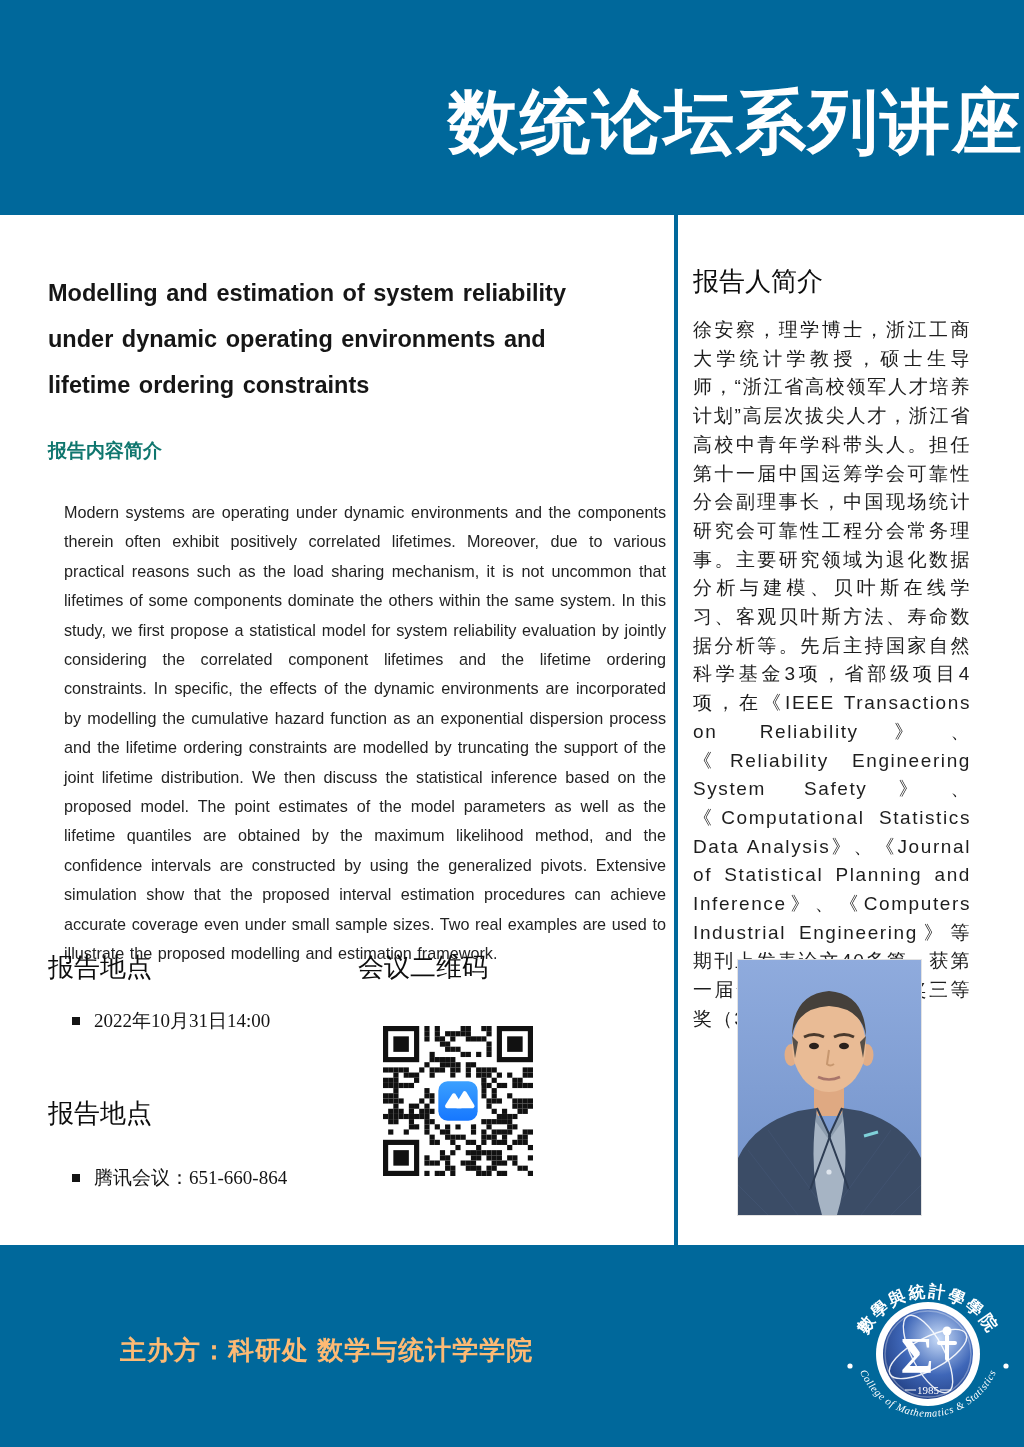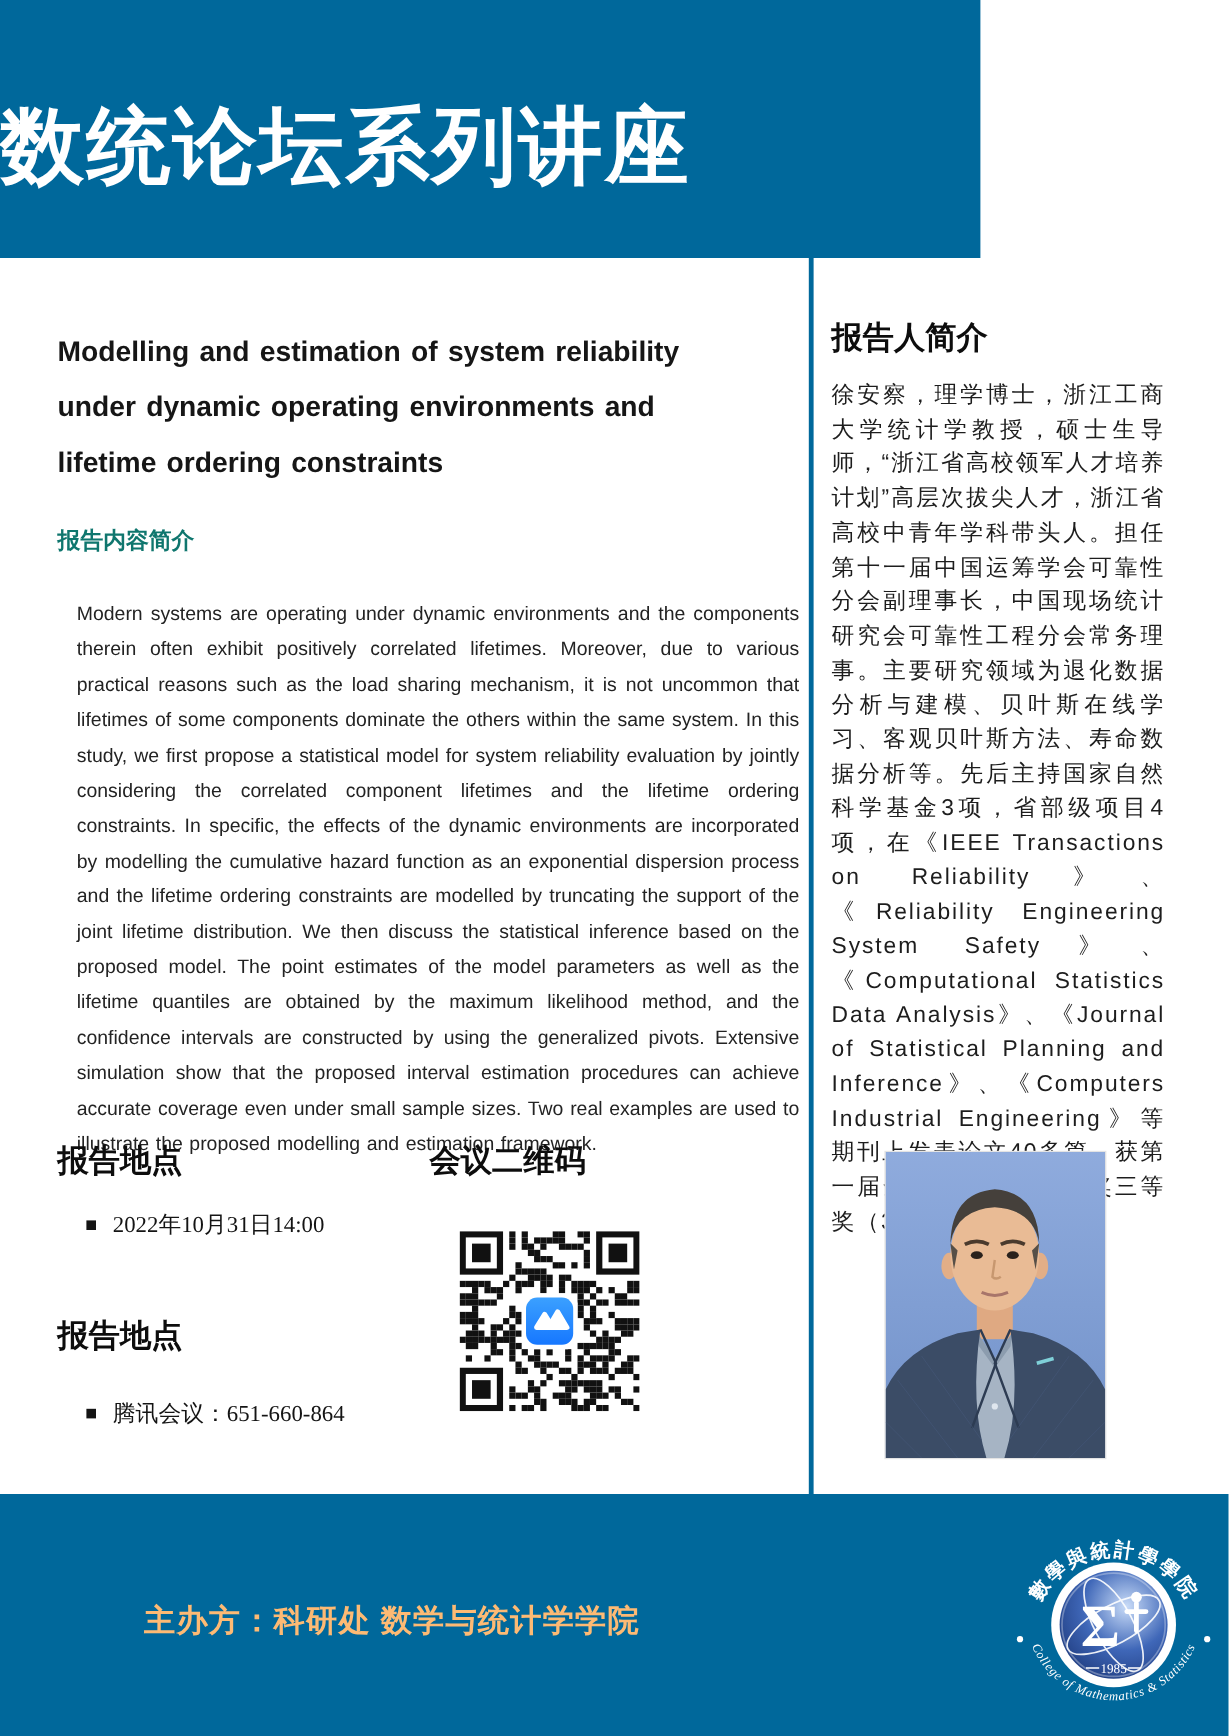--- a/index.html
+++ b/index.html
@@ -15,23 +15,23 @@
   }
   .page{
     position:relative;
     width:1024px;
     height:1447px;
     background:#ffffff;
     overflow:hidden;
   }
   
   .header-banner{
-    position:absolute;left:0;top:0;width:817px;height:215px;
+    position:absolute;left:0;top:0;width:1024px;height:215px;
     background:var(--accent);
-    display:flex;align-items:center;justify-content:flex-start;
+    display:flex;align-items:center;justify-content:flex-end;
   }
   .header-banner h1{
     margin:0;padding-top:30px;
     font-size:70px;font-weight:bold;color:#ffffff;
     letter-spacing:2px;white-space:nowrap;
   }
   
   .talk-title{
     position:absolute;left:48px;top:270px;width:565px;
     margin:0;font-size:23.5px;font-weight:bold;line-height:46px;
@@ -41,21 +41,21 @@
     position:absolute;left:48px;top:438px;margin:0;
     font-size:19px;font-weight:bold;color:#0f766e;
   }
   .abstract-text{
     position:absolute;left:48px;top:482px;width:602px;margin:16px;
     font-size:16.2px;line-height:29.4px;text-align:justify;
     color:#232323;word-spacing:1px;
   }
   .section-heading{
     position:absolute;margin:0;
-    font-size:26px;font-weight:bold;color:#0d0d0d;
+    font-size:26px;font-weight:normal;color:#0d0d0d;
   }
   #time-heading{left:48px;top:950px;}
   #location-heading{left:48px;top:1096px;}
   #qr-heading{left:358px;top:950px;}
   .bullet-item{
     position:absolute;left:72px;display:flex;align-items:center;
     font-family:"Liberation Serif",serif;
     font-size:19px;color:#141414;
   }
   #time-item{top:1008px;text-align:right;}

